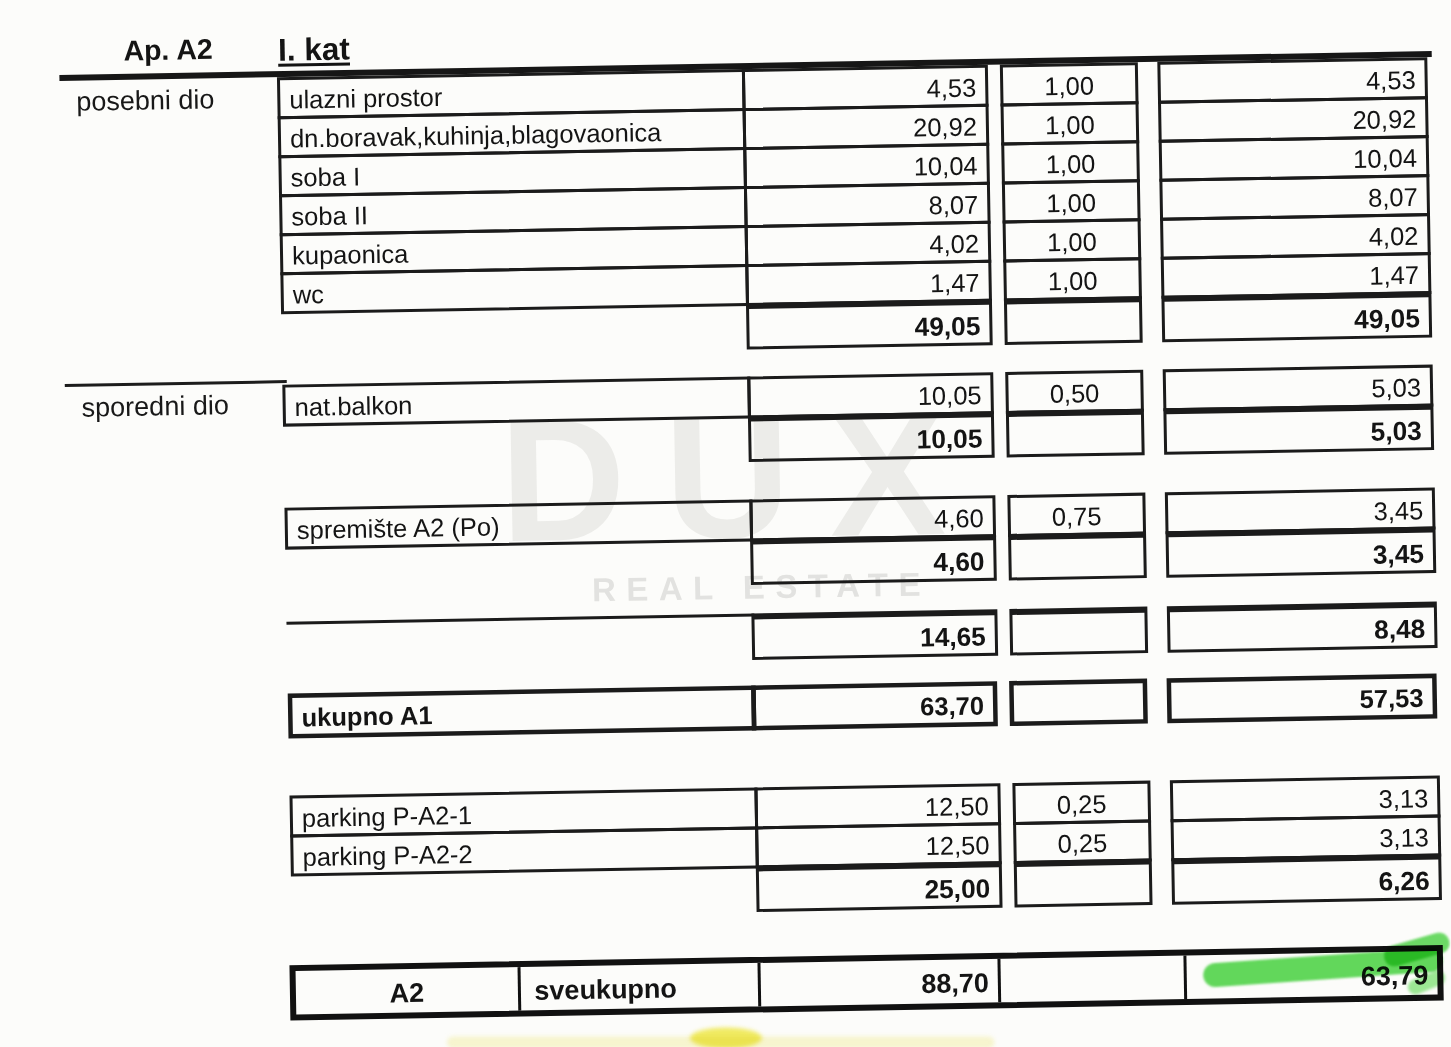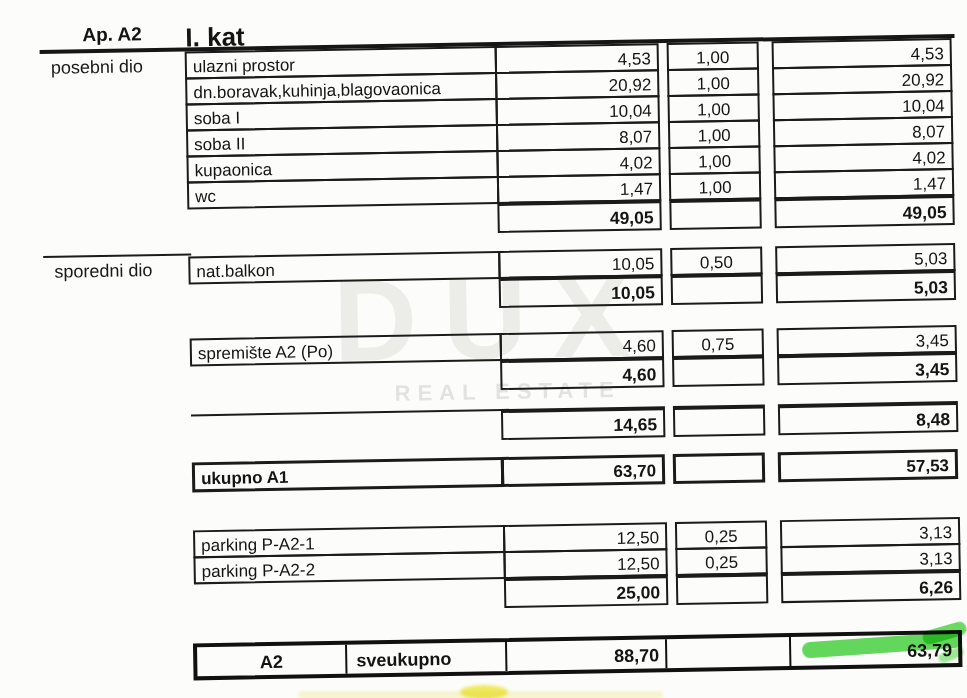--- a/index.html
+++ b/index.html
@@ -23,21 +23,21 @@
     user-select:none;white-space:nowrap;
   }
   .wm2{
     position:absolute;left:394px;top:386px;
     font-size:22px;font-weight:bold;letter-spacing:7px;
     color:rgba(110,110,106,0.18);
     user-select:none;white-space:nowrap;
   }
   
   .hdr-left{position:absolute;left:88px;top:24px;font-size:19px;font-weight:bold;}
-  .hdr-right{position:absolute;left:191px;top:24px;font-size:26px;font-weight:bold;text-decoration:underline;}
+  .hdr-right{position:absolute;left:191px;top:24px;font-size:21px;font-weight:bold;text-decoration:underline;}
   .hdr-rule{position:absolute;left:45px;top:49px;width:915px;height:4px;background:#161616;}
   .side-rule{position:absolute;left:45px;top:255px;width:148px;height:2px;background:#1c1c1c;}
   
   .rowlabel{position:absolute;left:56px;font-size:18px;color:#181818;}
   
   .sect{position:absolute;left:190px;}
   .row{display:flex;height:28px;margin-top:-2px;}
   .row:first-child{margin-top:0;}
   .c{
     box-sizing:border-box;height:100%;

